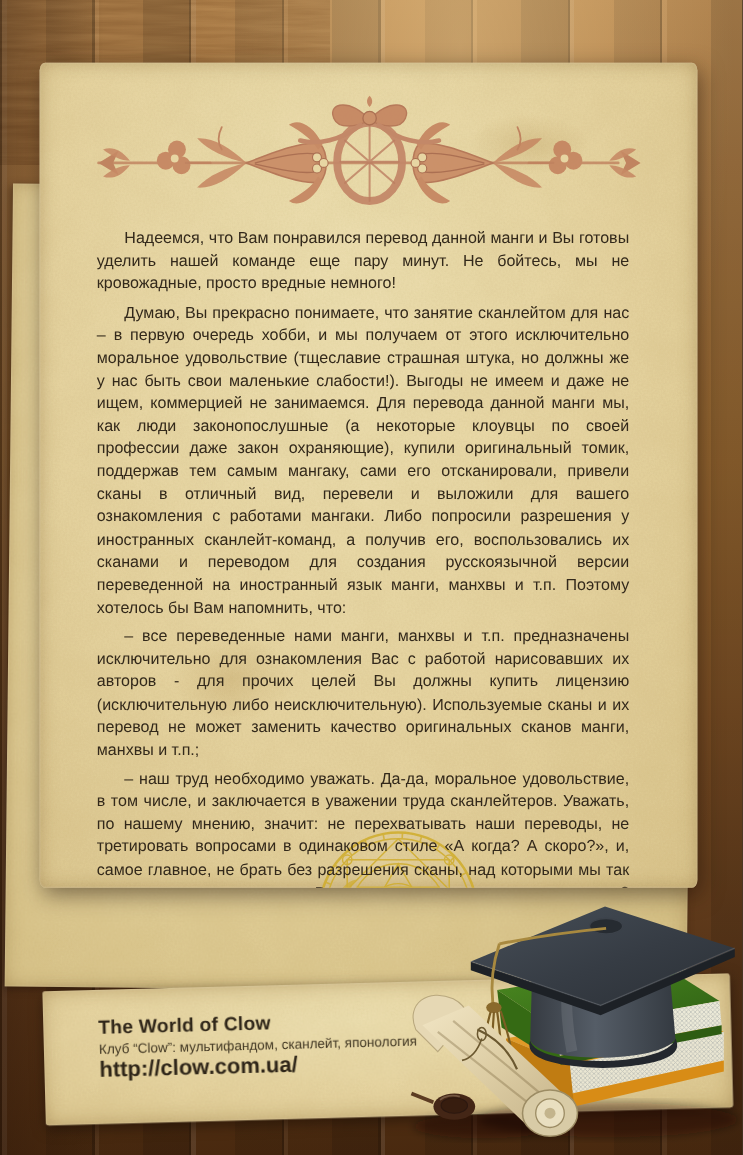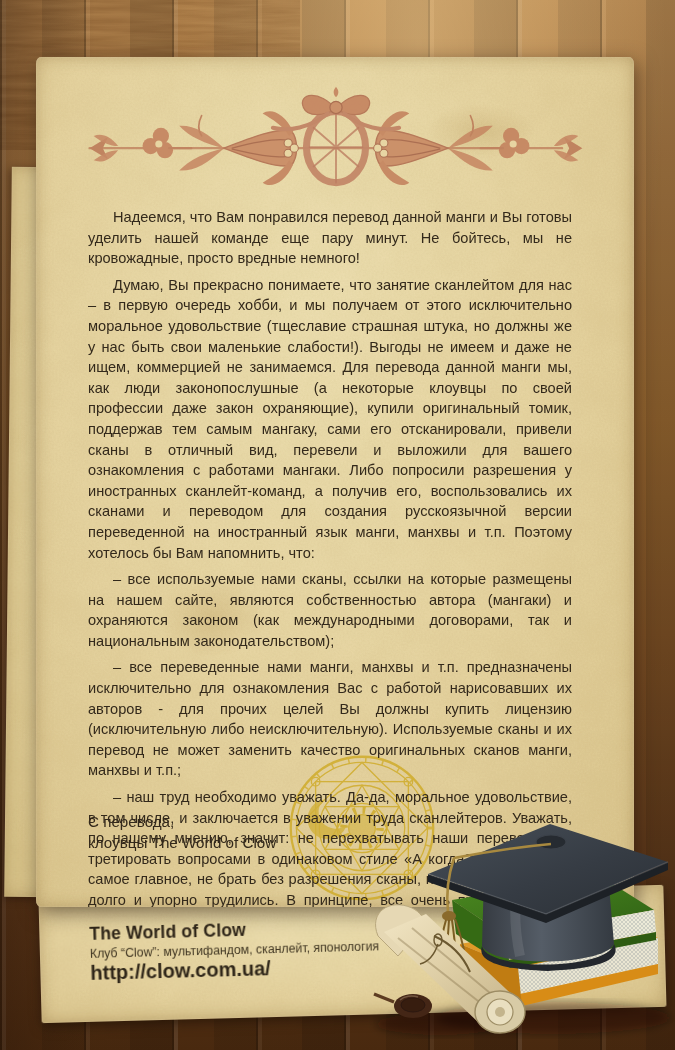--- a/index.html
+++ b/index.html
@@ -22,21 +22,21 @@
   .sheet{position:absolute;
     background:radial-gradient(ellipse at 45% 28%, #efe2b4 0%, #e8d6a3 55%, #dcc78f 100%);
     box-shadow:inset 0 0 16px rgba(120,85,35,.35), inset 0 0 2px rgba(255,250,225,.55);
     overflow:hidden;}
   .sheet .tex{position:absolute;inset:0;width:100%;height:100%;mix-blend-mode:multiply;opacity:.5;}
   .back-sheet{left:8px;top:170px;width:620px;height:730px;transform:rotate(.6deg);
     background:radial-gradient(ellipse at 40% 30%, #e9d9a6 0%, #e2cf98 60%, #d6c186 100%);
     filter:drop-shadow(-2px 2px 4px rgba(25,12,4,.45));}
   .strip{left:40px;top:893px;width:625px;height:122px;transform:rotate(-1.5deg);
     filter:drop-shadow(0 4px 6px rgba(25,12,4,.55));border-radius:3px;}
-  .main-sheet{left:36px;top:57px;width:598px;height:850px;border-radius:5px/7px;
+  .main-sheet{left:36px;top:57px;width:598px;height:750px;border-radius:5px/7px;
     filter:drop-shadow(3px 6px 10px rgba(25,12,4,.5));}
 
   .stain{position:absolute;border-radius:50%;pointer-events:none;}
   .s1{left:120px;top:520px;width:110px;height:80px;background:radial-gradient(closest-side,rgba(145,102,30,.18),rgba(145,102,30,0));}
   .s2{left:420px;top:40px;width:150px;height:60px;background:radial-gradient(closest-side,rgba(145,102,30,.14),rgba(145,102,30,0));}
   .s3{left:390px;top:46px;width:110px;height:56px;background:radial-gradient(closest-side,rgba(140,98,28,.16),rgba(140,98,28,0));}
 
   
   .flourish{position:absolute;left:30px;top:28px;width:540px;height:112px;opacity:.9;}
   .magic-circle{position:absolute;left:250px;top:695px;width:152px;height:152px;opacity:.88;}
@@ -197,21 +197,20 @@
         <circle cx="48.8" cy="-48.8" r="4.5"></circle>
         <circle cx="-48.8" cy="-48.8" r="4.5"></circle>
         <circle cx="48.8" cy="48.8" r="4.5"></circle>
         <circle cx="-48.8" cy="48.8" r="4.5"></circle>
       </g>
     </svg>
 
     <div class="letter">
       <p>Надеемся, что Вам понравился перевод данной манги и Вы готовы уделить нашей команде еще пару минут. Не бойтесь, мы не кровожадные, просто вредные немного!</p>
       <p>Думаю, Вы прекрасно понимаете, что занятие сканлейтом для нас – в первую очередь хобби, и мы получаем от этого исключительно моральное удовольствие (тщеславие страшная штука, но должны же у нас быть свои маленькие слабости!). Выгоды не имеем и даже не ищем, коммерцией не занимаемся. Для перевода данной манги мы, как люди законопослушные (а некоторые клоувцы по своей профессии даже закон охраняющие), купили оригинальный томик, поддержав тем самым мангаку, сами его отсканировали, привели сканы в отличный вид, перевели и выложили для вашего ознакомления с работами мангаки. Либо попросили разрешения у иностранных сканлейт-команд, а получив его, воспользовались их сканами и переводом для создания русскоязычной версии переведенной на иностранный язык манги, манхвы и т.п. Поэтому хотелось бы Вам напомнить, что:</p>
-      <p>– все используемые нами сканы, ссылки на которые размещены на нашем сайте, являются собственностью автора (мангаки) и охраняются законом (как международными договорами, так и национальным законодательством);</p>
       <p>– все переведенные нами манги, манхвы и т.п. предназначены исключительно для ознакомления Вас с работой нарисовавших их авторов - для прочих целей Вы должны купить лицензию (исключительную либо неисключительную). Используемые сканы и их перевод не может заменить качество оригинальных сканов манги, манхвы и т.п.;</p>
       <p>– наш труд необходимо уважать. Да-да, моральное удовольствие, в том числе, и заключается в уважении труда сканлейтеров. Уважать, по нашему мнению, значит: не перехватывать наши переводы, не третировать вопросами в одинаковом стиле «А когда? А скоро?», и, самое главное, не брать без разрешения сканы, над которыми мы так долго и упорно трудились. В принципе, все очень просто, правда? Хотите переводить – купите сканы и будет Вам счастье.</p>
 
     </div>
     <div class="signature">
       <div>С перевода,</div>
       <div>клоувцы The World of Clow</div>
     </div>
   </div>
 

